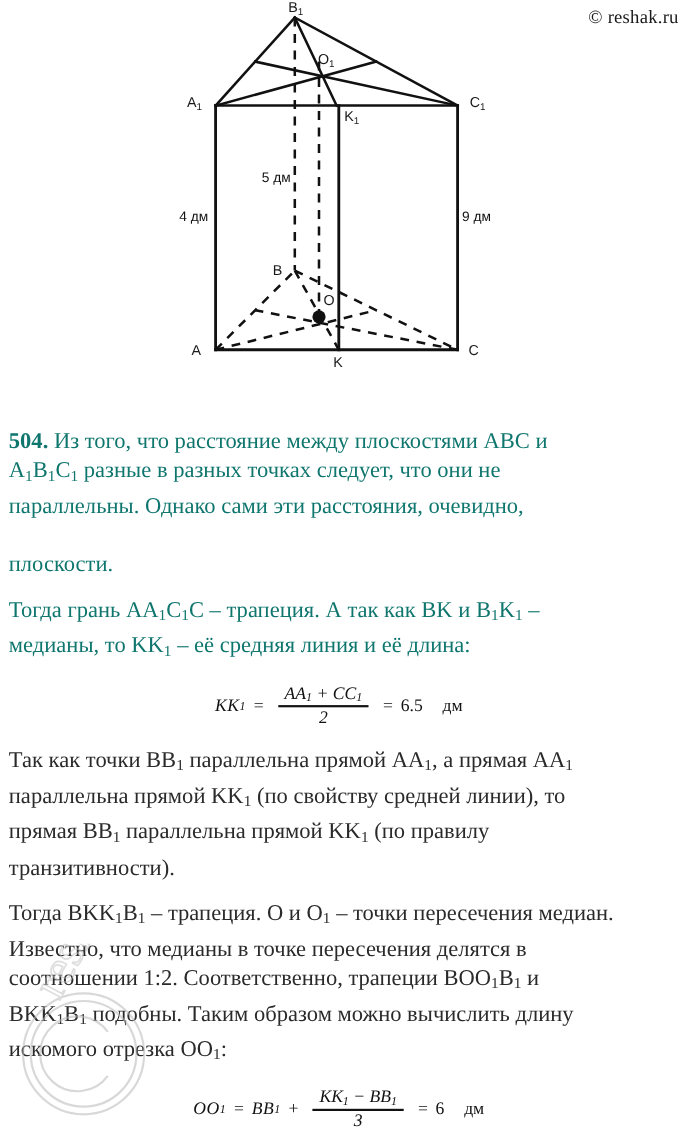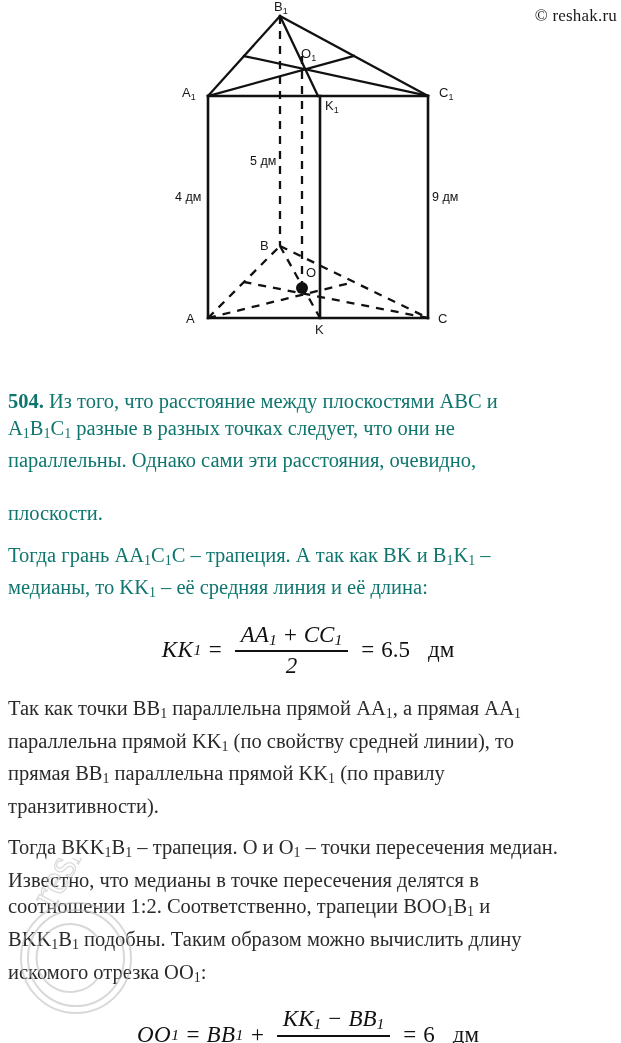--- a/index.html
+++ b/index.html
@@ -24,21 +24,21 @@
     font-family: "Liberation Serif", "DejaVu Serif", serif;
     font-size: 17px;
     color: #1a1a1a;
     letter-spacing: 0.2px;
     white-space: nowrap;
   }
 
   
   .figure {
     position: absolute;
-    left: 12px;
+    left: 0;
     top: 0;
     width: 539px;
     height: 370px;
   }
   .figure svg { display: block; }
 
   
   .solution {
     position: absolute;
     left: 8px;
@@ -61,21 +61,21 @@
     vertical-align: -0.22em;
   }
 
   
   .math {
     margin: 4px 0 16px 0;
     display: flex;
     justify-content: center;
     align-items: center;
     font-family: "Liberation Serif", "DejaVu Serif", serif;
-    font-size: 23px;
+    font-size: 16px;
     color: #111111;
   }
   .math .it {
     font-style: italic;
     letter-spacing: 0.5px;
   }
   .math .op {
     margin: 0 7px;
   }
   .frac {

